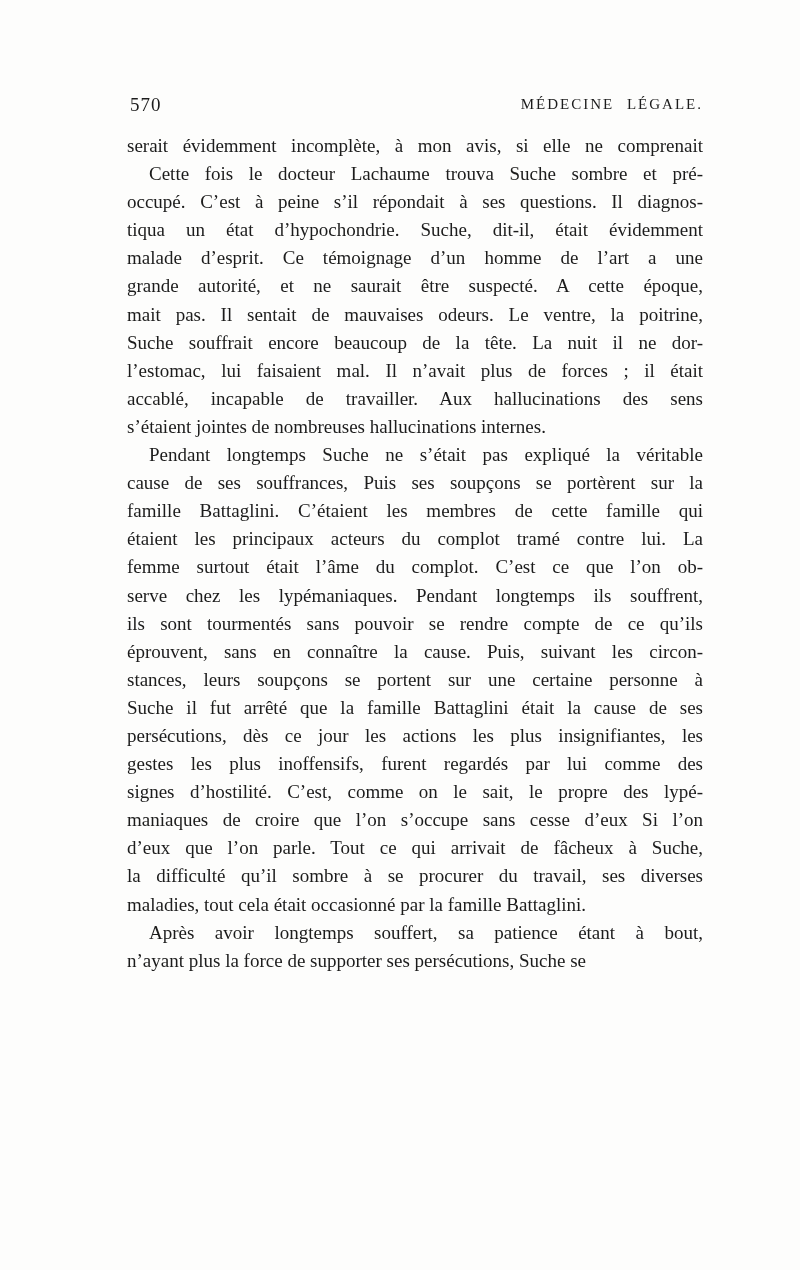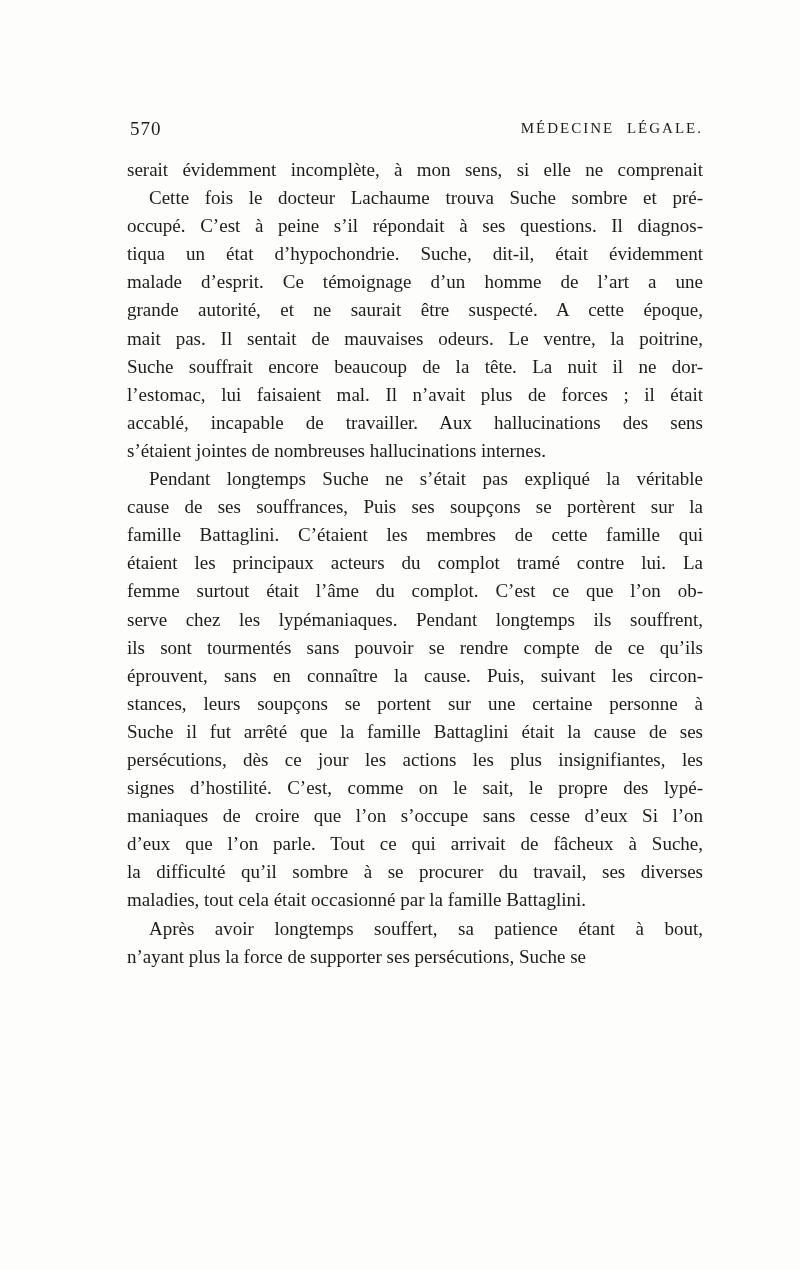--- a/index.html
+++ b/index.html
@@ -19,21 +19,20 @@
   .content {
     position: absolute;
     left: 127px;
     top: 94px;
     width: 576px;
   }
   .header {
     position: relative;
     height: 22px;
     margin-bottom: 16px;
-    margin-top: 24px;
   }
   .page-number {
     position: absolute;
     left: 3px;
     top: 0;
     font-size: 19px;
     letter-spacing: 1px;
     font-weight: 500;
   }
   .running-title {
@@ -64,21 +63,21 @@
 <body>
 
 <div class="page">
   <div class="content">
     <div class="header">
       <span class="page-number">570</span>
       <span class="running-title">MÉDECINE LÉGALE.</span>
     </div>
     <div class="body-text">
         <div class="para">
-          <div class="line just">serait évidemment incomplète, à mon sens, si elle ne comprenait</div>
+          <div class="line just">serait évidemment incomplète, à mon avis, si elle ne comprenait</div>
         </div>
         <div class="para">
           <div class="line just first">Cette fois le docteur Lachaume trouva Suche sombre et pré-</div>
           <div class="line just">occupé. C’est à peine s’il répondait à ses questions. Il diagnos-</div>
           <div class="line just">tiqua un état d’hypochondrie. Suche, dit-il, était évidemment</div>
           <div class="line just">malade d’esprit. Ce témoignage d’un homme de l’art a une</div>
           <div class="line just">grande autorité, et ne saurait être suspecté. A cette époque,</div>
           <div class="line just">mait pas. Il sentait de mauvaises odeurs. Le ventre, la poitrine,</div>
           <div class="line just">Suche souffrait encore beaucoup de la tête. La nuit il ne dor-</div>
           <div class="line just">l’estomac, lui faisaient mal. Il n’avait plus de forces ; il était</div>
@@ -90,20 +89,21 @@
           <div class="line just">cause de ses souffrances, Puis ses soupçons se portèrent sur la</div>
           <div class="line just">famille Battaglini. C’étaient les membres de cette famille qui</div>
           <div class="line just">étaient les principaux acteurs du complot tramé contre lui. La</div>
           <div class="line just">femme surtout était l’âme du complot. C’est ce que l’on ob-</div>
           <div class="line just">serve chez les lypémaniaques. Pendant longtemps ils souffrent,</div>
           <div class="line just">ils sont tourmentés sans pouvoir se rendre compte de ce qu’ils</div>
           <div class="line just">éprouvent, sans en connaître la cause. Puis, suivant les circon-</div>
           <div class="line just">stances, leurs soupçons se portent sur une certaine personne à</div>
           <div class="line just">Suche il fut arrêté que la famille Battaglini était la cause de ses</div>
           <div class="line just">persécutions, dès ce jour les actions les plus insignifiantes, les</div>
+          <div class="line just">gestes les plus inoffensifs, furent regardés par lui comme des</div>
           <div class="line just">signes d’hostilité. C’est, comme on le sait, le propre des lypé-</div>
           <div class="line just">maniaques de croire que l’on s’occupe sans cesse d’eux  Si l’on</div>
           <div class="line just">d’eux que l’on parle. Tout ce qui arrivait de fâcheux à Suche,</div>
           <div class="line just">la difficulté qu’il sombre à se procurer du travail, ses diverses</div>
           <div class="line">maladies, tout cela était occasionné par la famille Battaglini.</div>
         </div>
         <div class="para">
           <div class="line just first">Après avoir longtemps souffert, sa patience étant à bout,</div>
           <div class="line">n’ayant plus la force de supporter ses persécutions, Suche se</div>
         </div>

